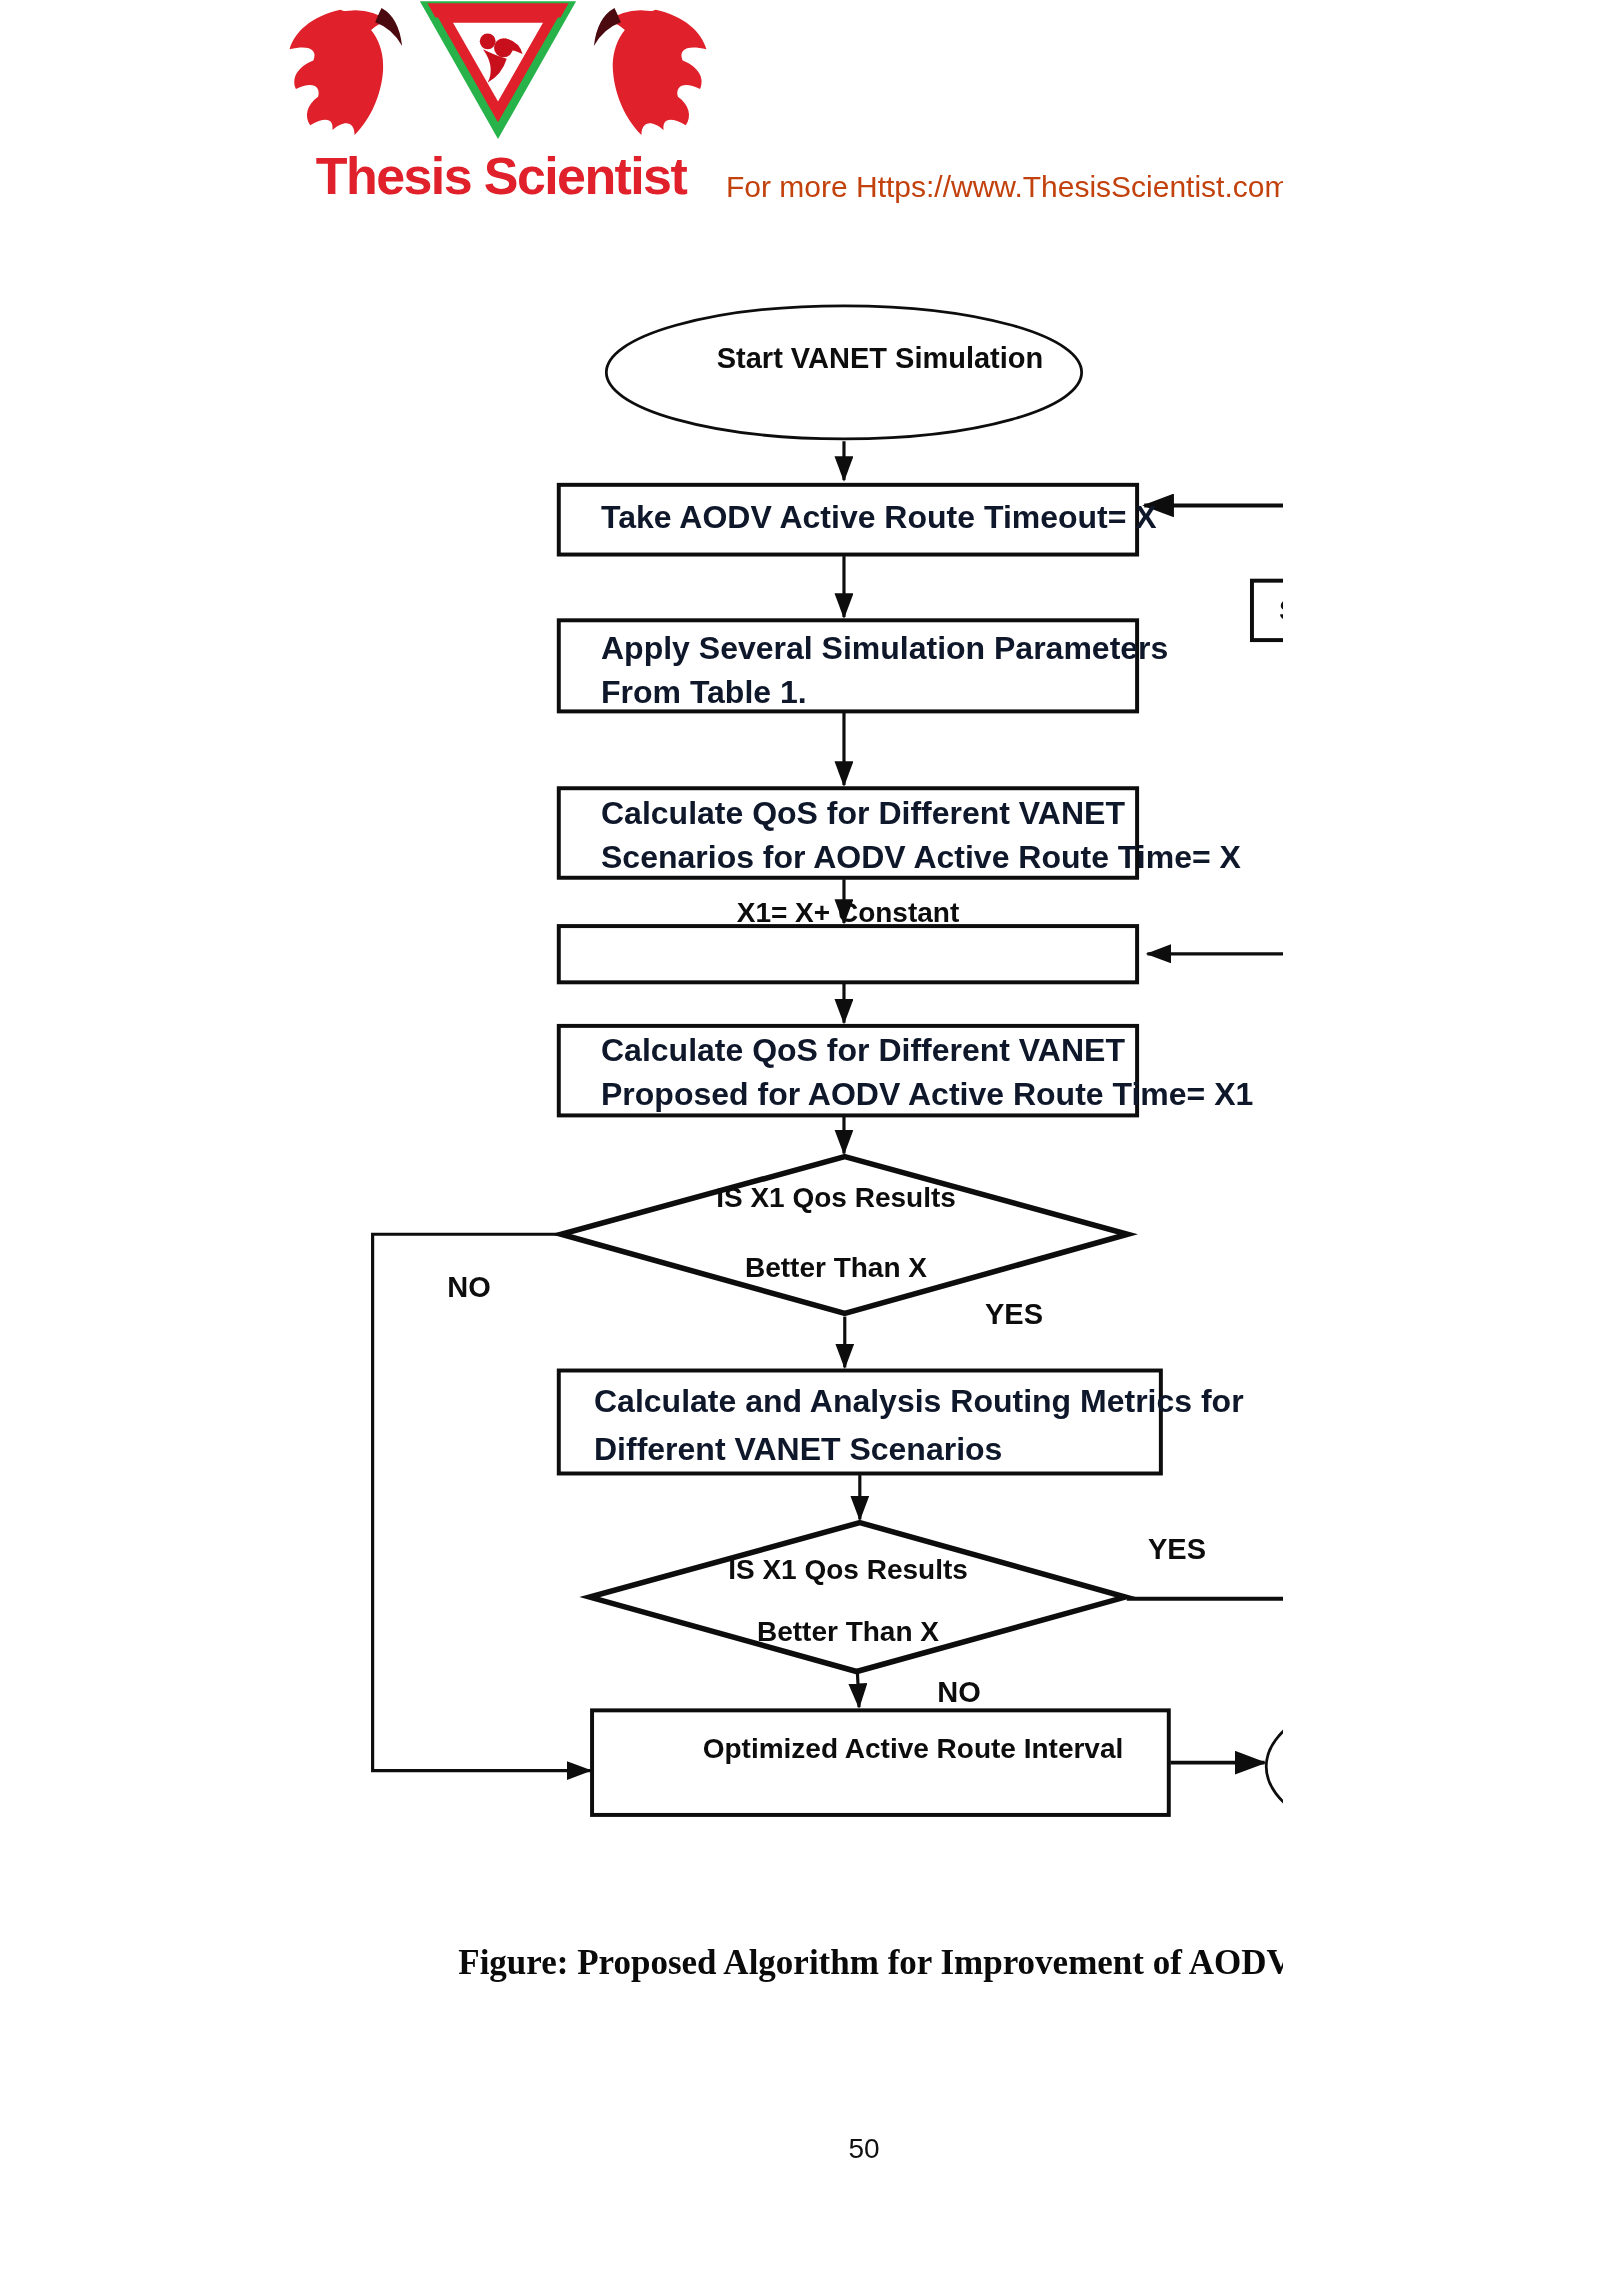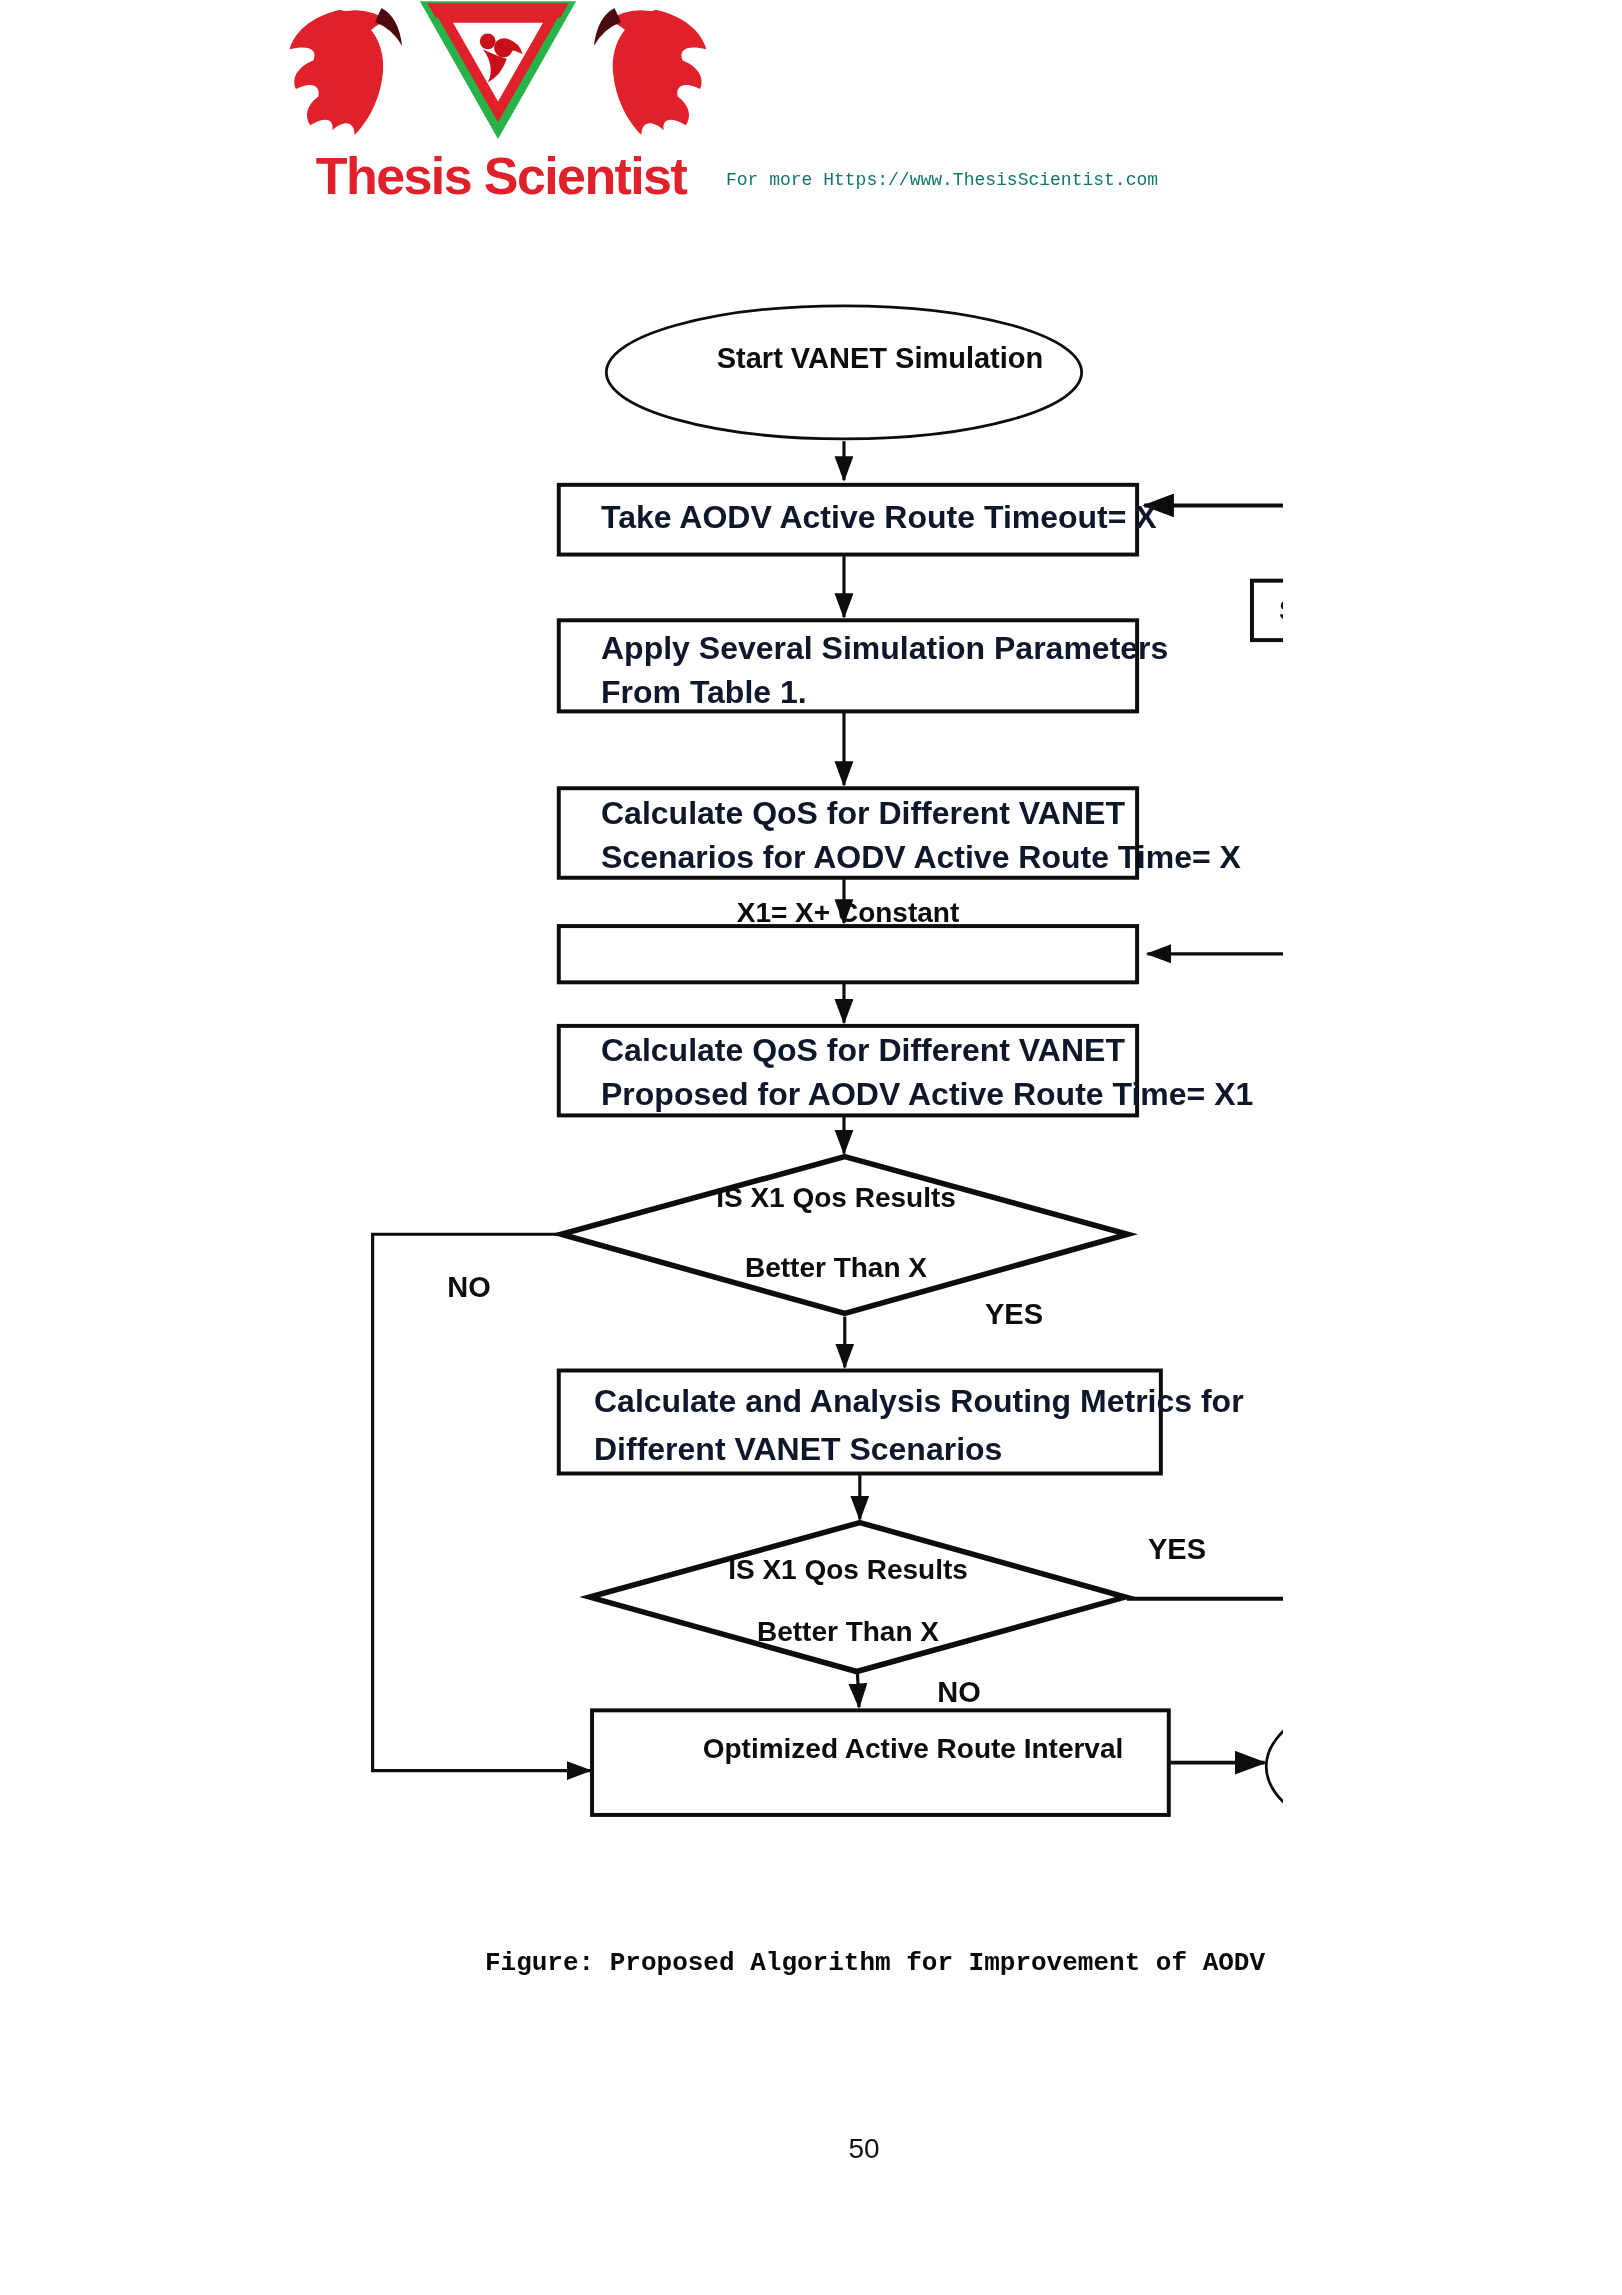--- a/index.html
+++ b/index.html
@@ -21,24 +21,23 @@
     text-align:center;
     font-weight:bold;
     font-size:52px;
     letter-spacing:-1.6px;
     color:#e0202a;
     white-space:nowrap;
   }
   .tagline{
     position:absolute;
     left:726px; top:170px;
-    font-size:18px;
-    color:#0f766e;
-    white-space:nowrap;
-    font-family:Liberation Mono, monospace;
+    font-size:30px;
+    color:#c2410c;
+    white-space:nowrap;
   }
   
   .lbl{
     position:absolute;
     transform:translate(-50%,-50%);
     font-weight:bold;
     font-size:28px;
     color:#0d0d0d;
     white-space:nowrap;
     text-align:center;
@@ -53,23 +52,23 @@
     line-height:44px;
     text-align:left;
   }
   .edge-label{font-size:29px;}
   .diamond-text{line-height:70px;}
   .diamond-text2{line-height:62px;}
   .caption{
     position:absolute;
     left:875px; top:1963px;
     transform:translate(-50%,-50%);
-    font-family:Liberation Mono, monospace;
-    font-weight:bold;
-    font-size:26px;
+    font-family:Liberation Serif, serif;
+    font-weight:bold;
+    font-size:35px;
     color:#0a0a0a;
     white-space:nowrap;
   }
   .pagenum{
     position:absolute;
     left:864px; top:2149px;
     transform:translate(-50%,-50%);
     font-size:28px;
     color:#111;
   }

